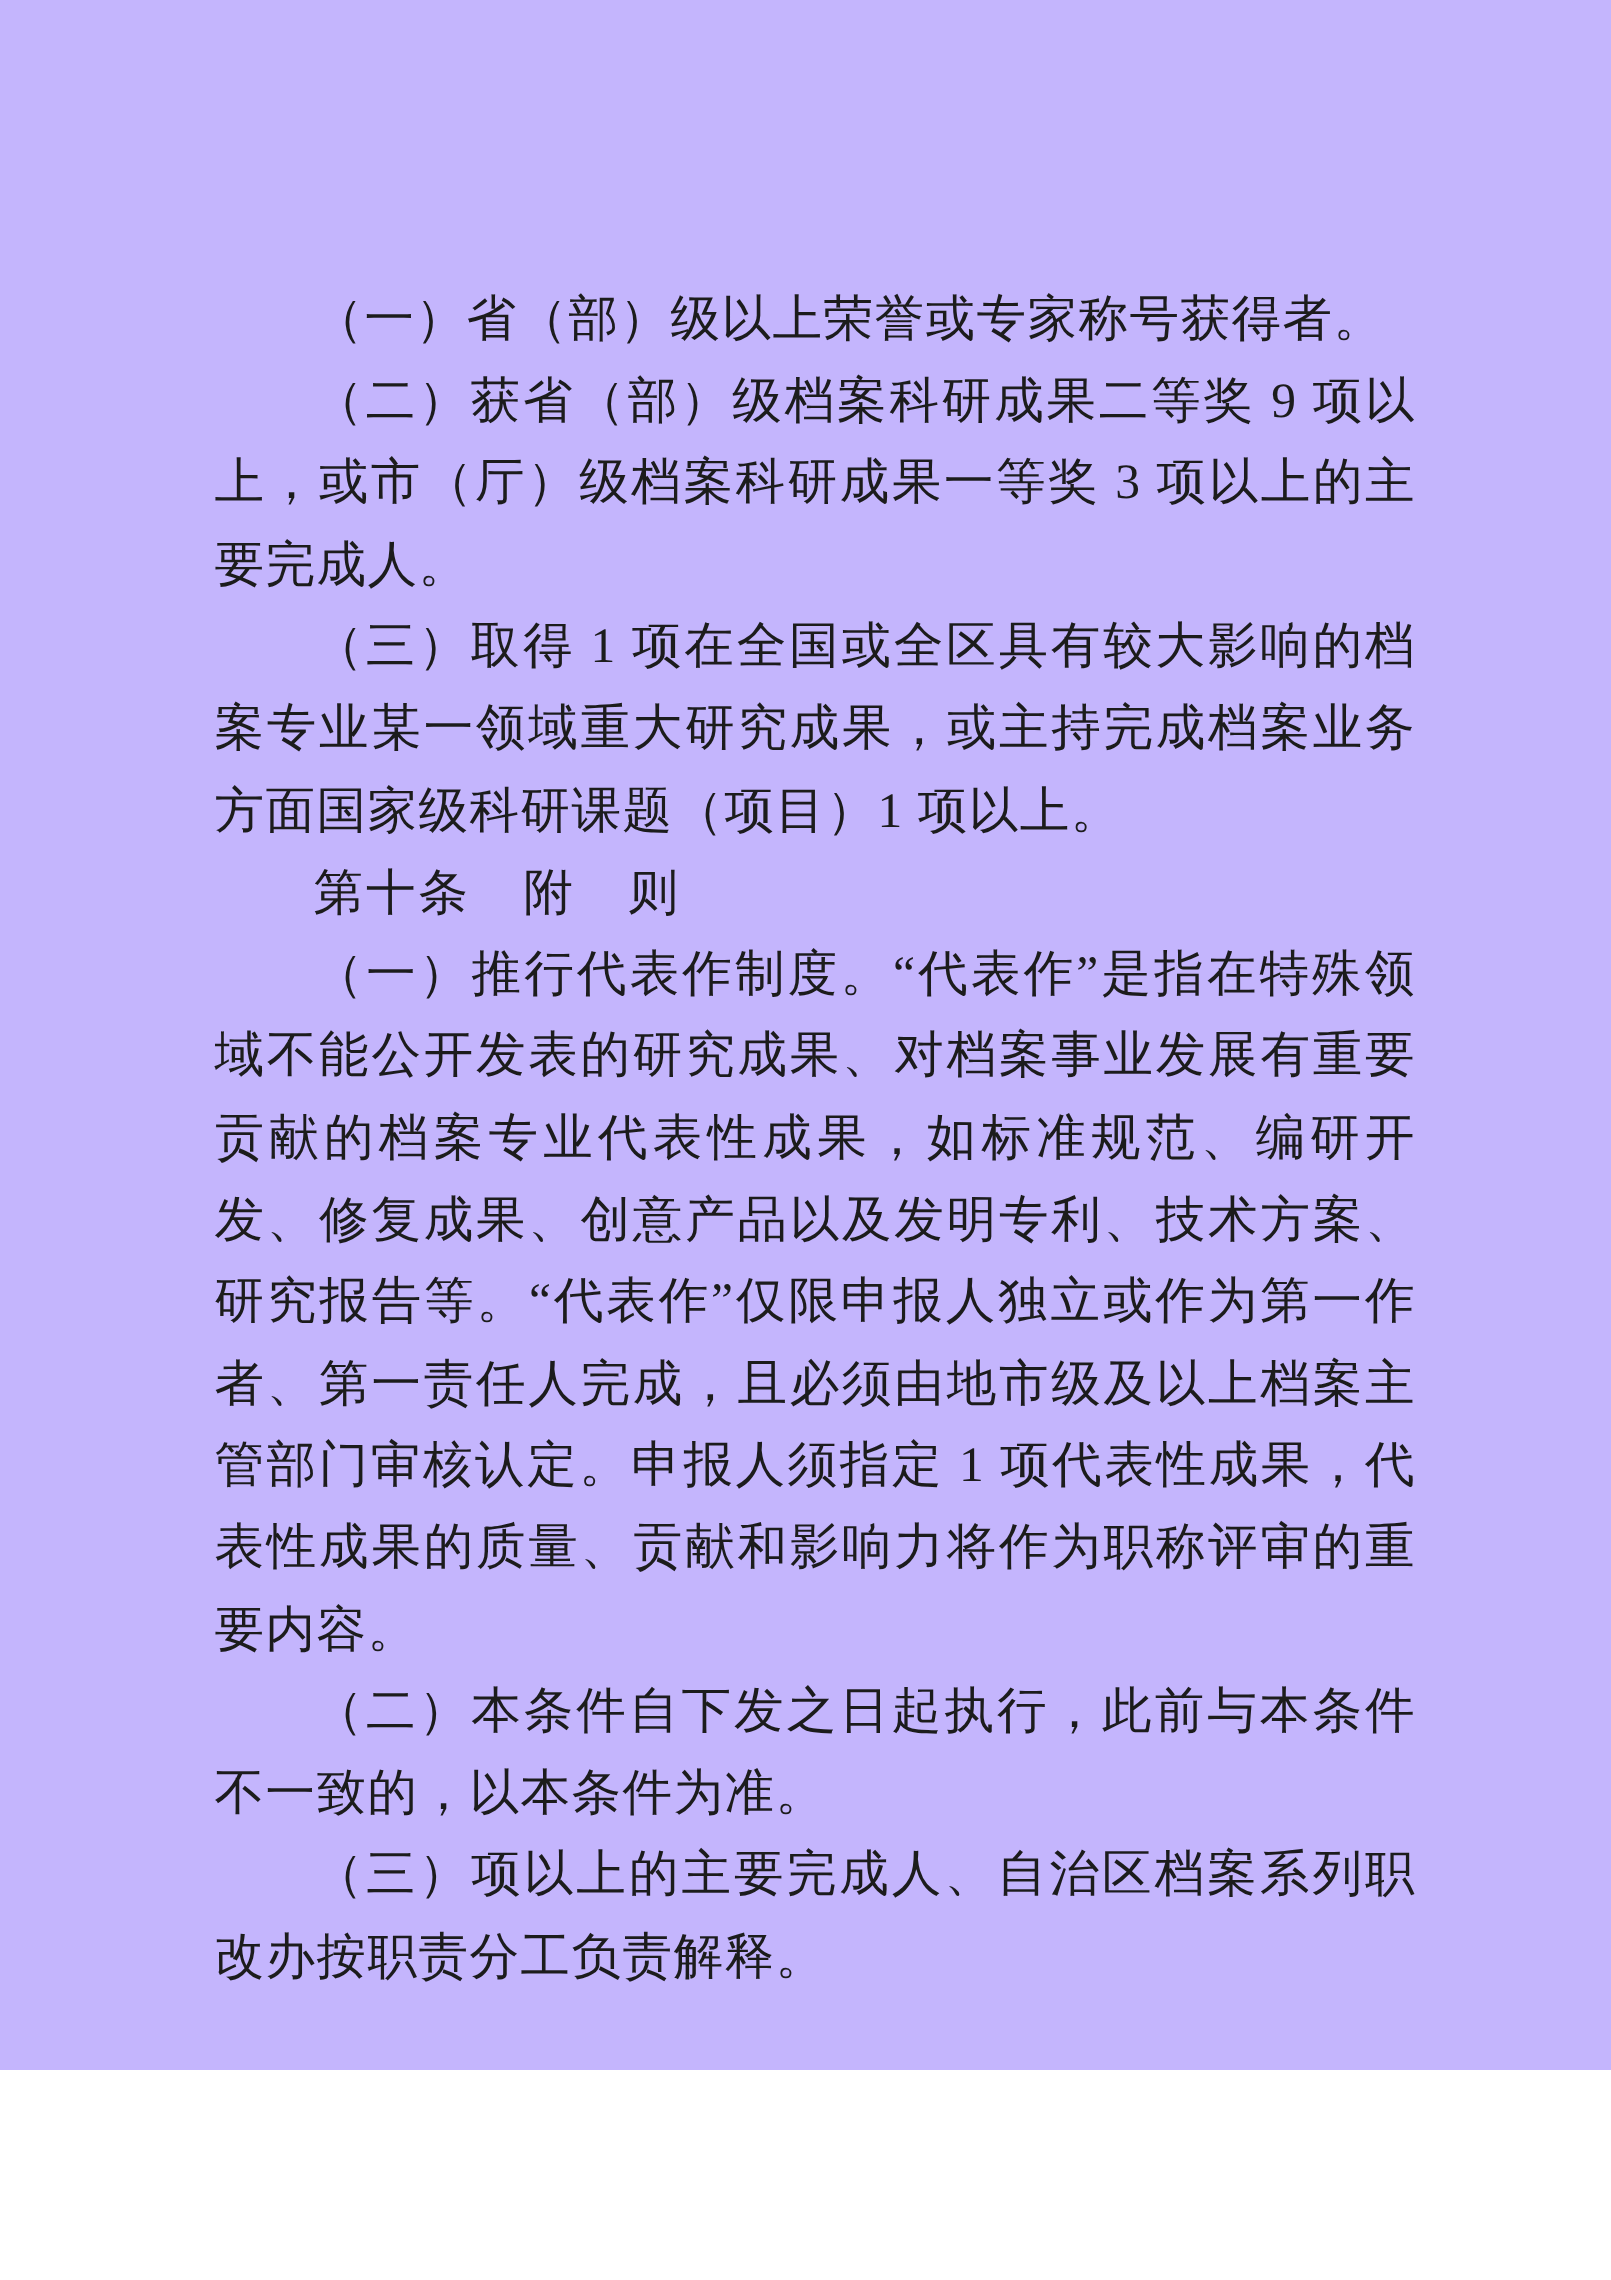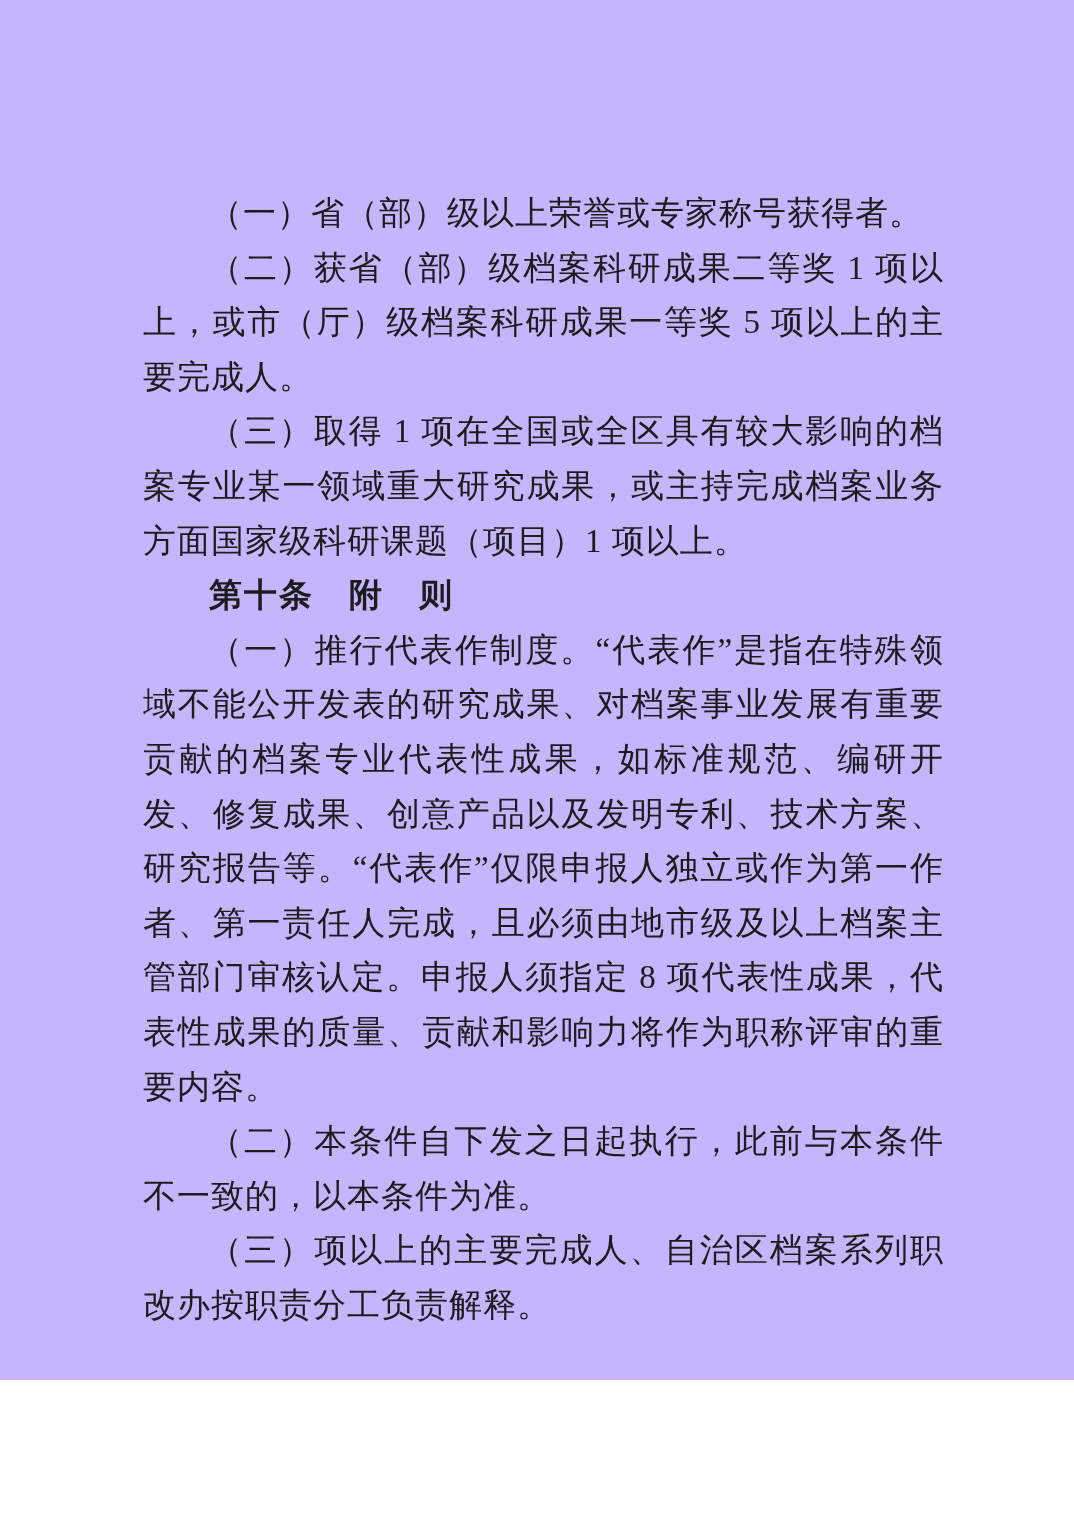--- a/index.html
+++ b/index.html
@@ -26,43 +26,43 @@
     text-align: justify;
     letter-spacing: 1px;
   }
   .content p {
     margin: 0;
     padding: 0;
     text-indent: 2em;
   }
   .content p.heading {
     font-family: "Liberation Sans", "DejaVu Sans", sans-serif;
-    font-weight: 700;
+    font-weight: 400;
     letter-spacing: 2px;
   }
   .footer {
     position: absolute;
     left: 143px;
     top: 1374px;
     color: #1c1c1c;
     font-family: "Liberation Serif", "DejaVu Serif", serif;
     font-size: 21px;
     letter-spacing: 3px;
     line-height: 40px;
   }
 </style>
 </head>
 <body>
 
 <div class="page">
   <div class="content">
       <p class="body-para">（一）省（部）级以上荣誉或专家称号获得者。</p>
-      <p class="body-para">（二）获省（部）级档案科研成果二等奖 1 项以上，或市（厅）级档案科研成果一等奖 5 项以上的主要完成人。</p>
+      <p class="body-para">（二）获省（部）级档案科研成果二等奖 9 项以上，或市（厅）级档案科研成果一等奖 3 项以上的主要完成人。</p>
       <p class="body-para">（三）取得 1 项在全国或全区具有较大影响的档案专业某一领域重大研究成果，或主持完成档案业务方面国家级科研课题（项目）1 项以上。</p>
       <p class="heading">第十条　附　则</p>
-      <p class="body-para">（一）推行代表作制度。“代表作”是指在特殊领域不能公开发表的研究成果、对档案事业发展有重要贡献的档案专业代表性成果，如标准规范、编研开发、修复成果、创意产品以及发明专利、技术方案、研究报告等。“代表作”仅限申报人独立或作为第一作者、第一责任人完成，且必须由地市级及以上档案主管部门审核认定。申报人须指定 8 项代表性成果，代表性成果的质量、贡献和影响力将作为职称评审的重要内容。</p>
+      <p class="body-para">（一）推行代表作制度。“代表作”是指在特殊领域不能公开发表的研究成果、对档案事业发展有重要贡献的档案专业代表性成果，如标准规范、编研开发、修复成果、创意产品以及发明专利、技术方案、研究报告等。“代表作”仅限申报人独立或作为第一作者、第一责任人完成，且必须由地市级及以上档案主管部门审核认定。申报人须指定 1 项代表性成果，代表性成果的质量、贡献和影响力将作为职称评审的重要内容。</p>
       <p class="body-para">（二）本条件自下发之日起执行，此前与本条件不一致的，以本条件为准。</p>
       <p class="body-para">（三）项以上的主要完成人、自治区档案系列职改办按职责分工负责解释。</p>
     </div>
   <div class="footer">
     <span>— 24 —</span>
   </div>
 </div>
 
 </body></html>

